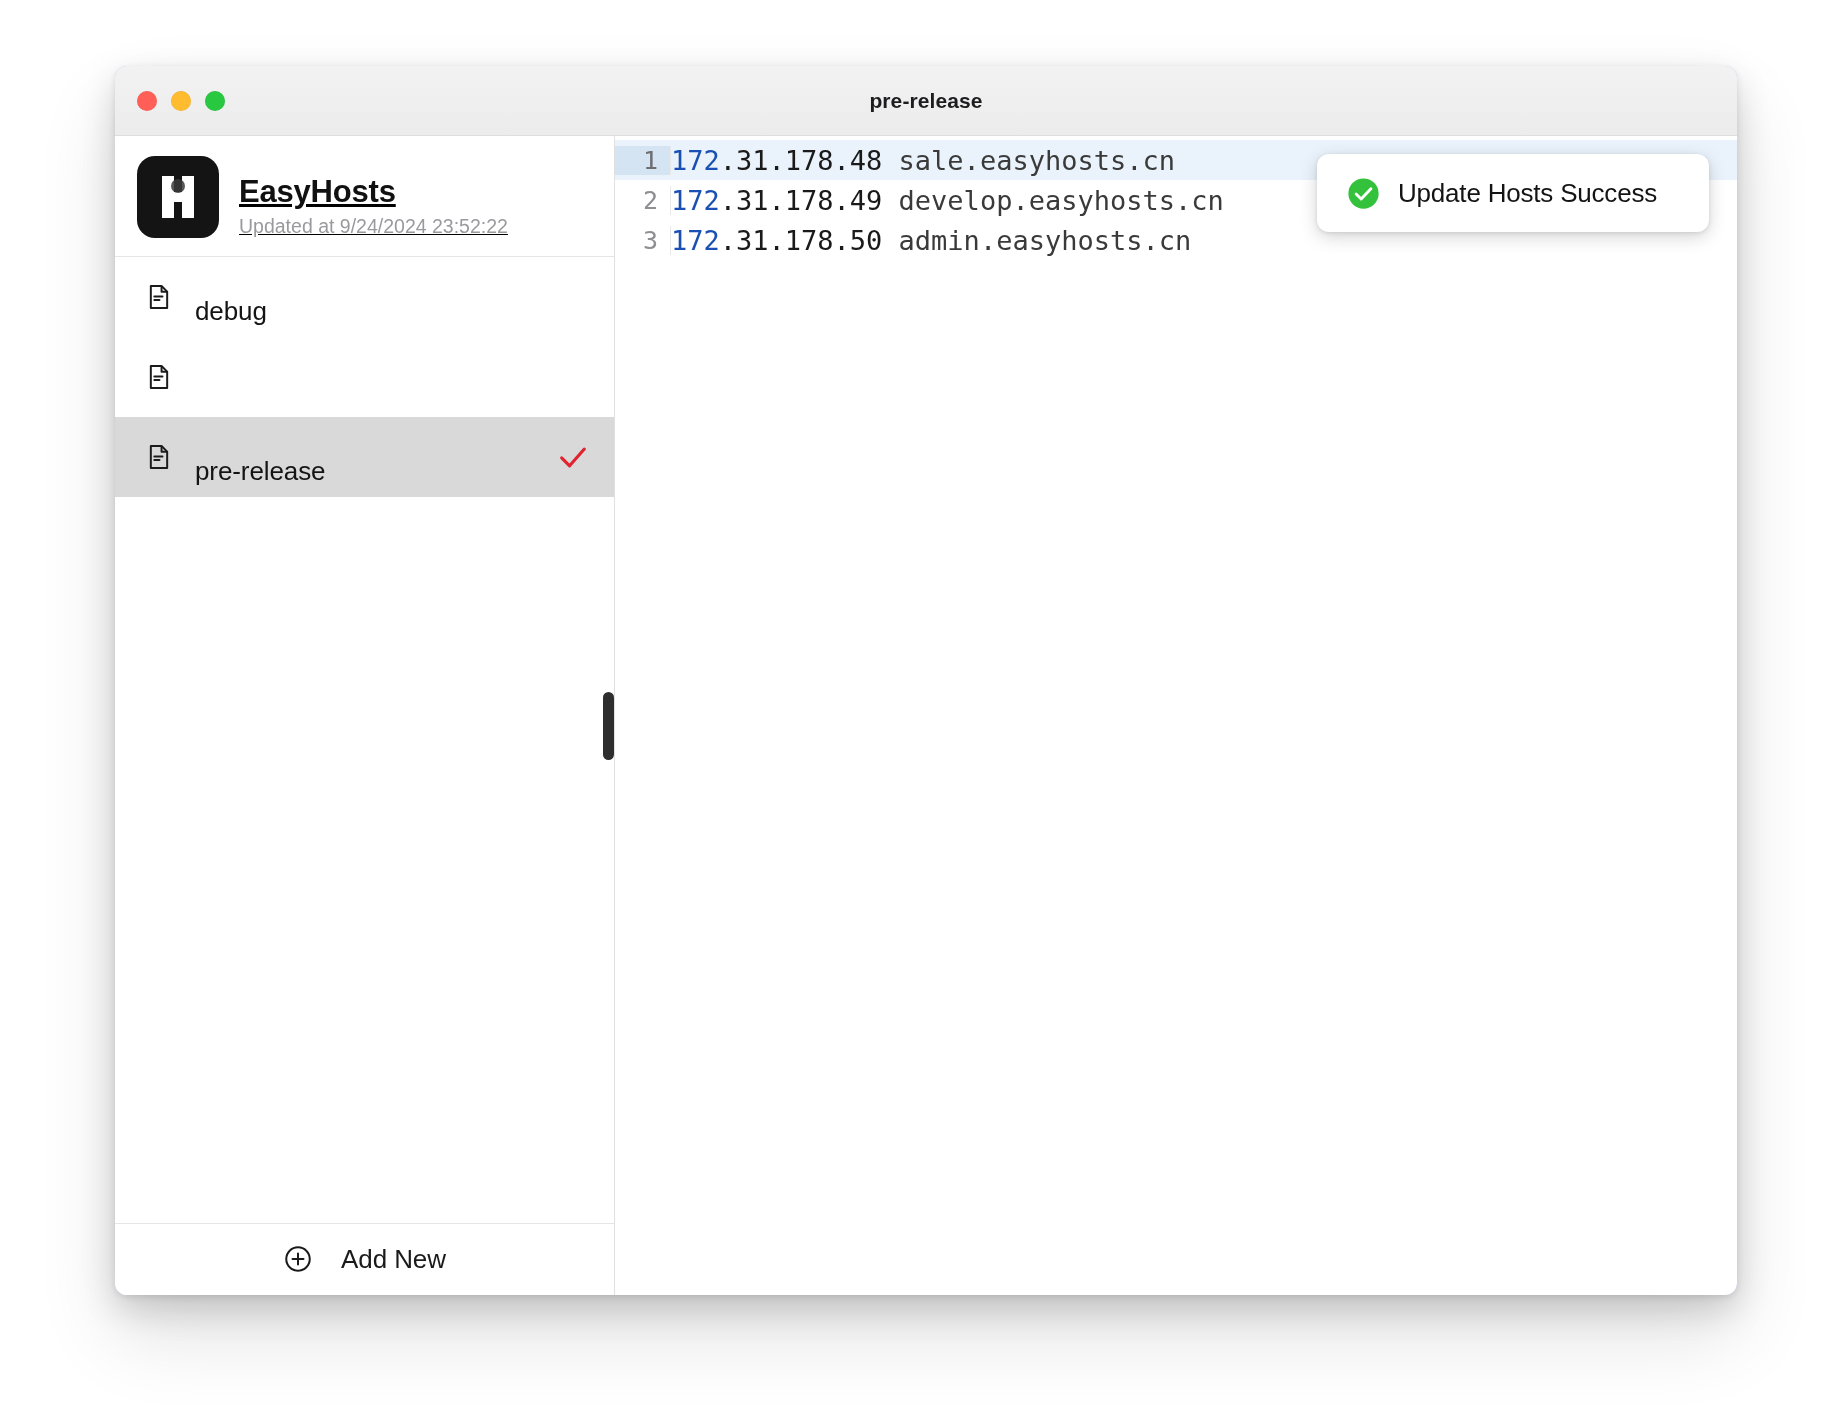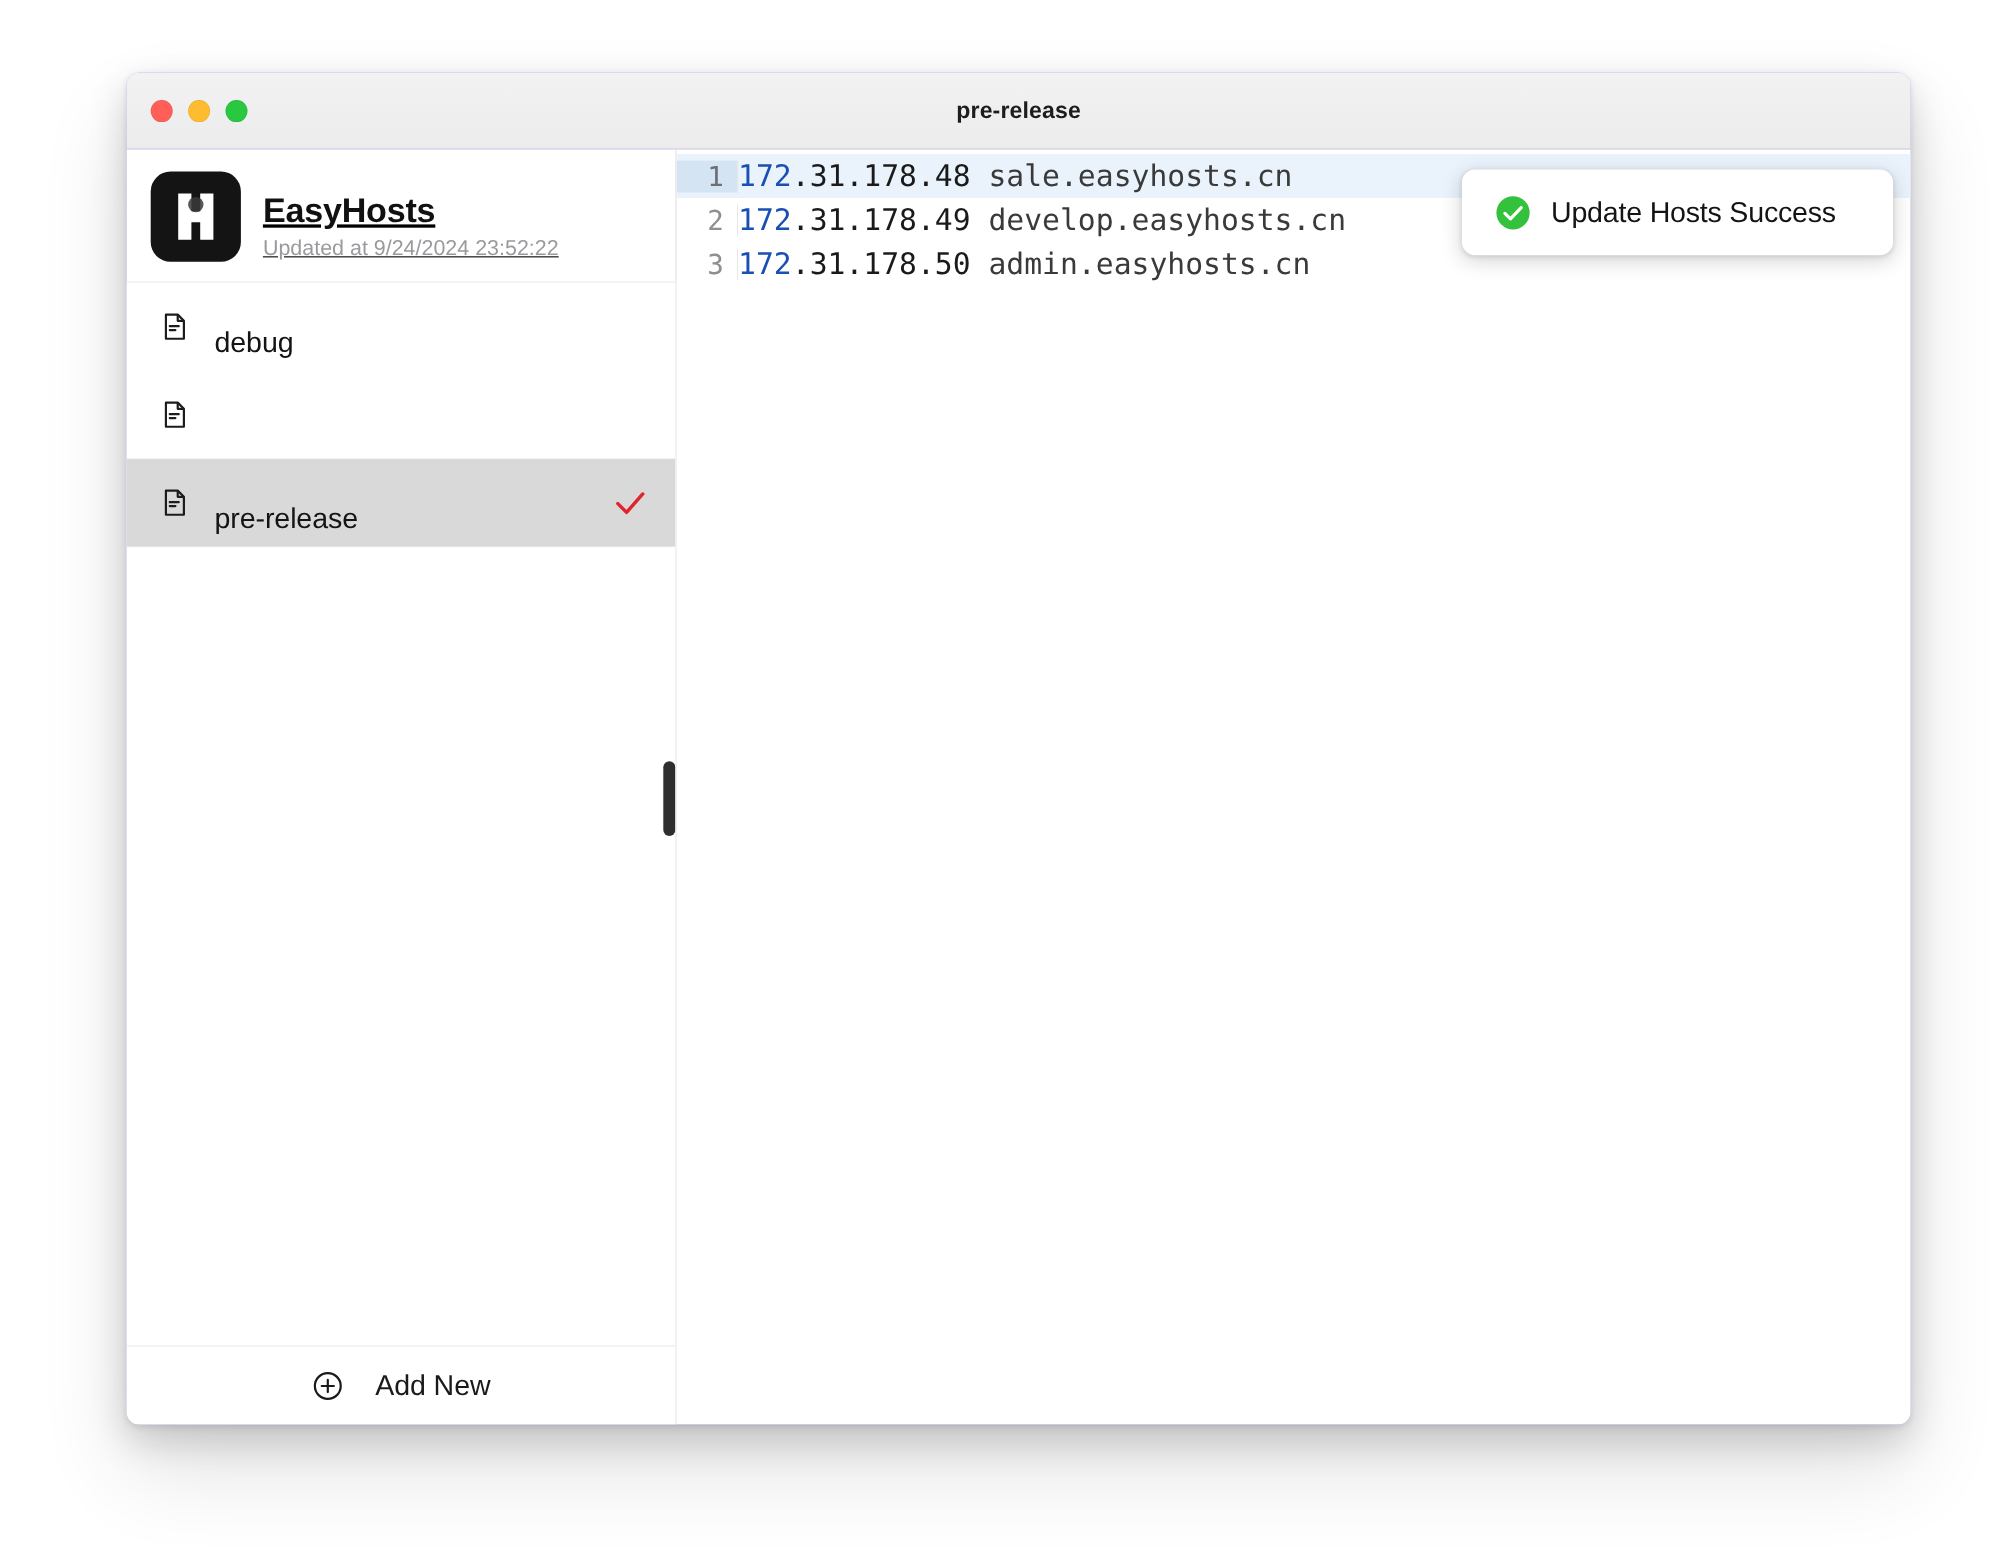--- a/index.html
+++ b/index.html
@@ -189,21 +189,21 @@
     height: 72px;
     min-height: 72px;
     border-top: 1px solid #e6e6e6;
     display: flex;
     align-items: center;
     justify-content: center;
     background: #fff;
   }
   .add-new-btn {
     display: flex;
-    align-items: flex-end;
+    align-items: flex-start;
     gap: 28px;
     background: none;
     border: none;
     cursor: pointer;
     font-family: inherit;
   }
   .add-new-icon { width: 30px; height: 30px; display: block; }
   .add-new-label {
     font-size: 26px;
     color: #1a1a1a;
@@ -247,21 +247,21 @@
     white-space: pre;
     color: #2b2b2b;
   }
   .tok-ipprefix { color: #1a4fb4; }
   .tok-iprest   { color: #1a1a1a; }
   .tok-host     { color: #3a3a3a; }
 
   
   .toast {
     position: absolute;
-    right: 16px;
+    right: 28px;
     top: 18px;
     min-width: 392px;
     height: 78px;
     background: #ffffff;
     border-radius: 12px;
     box-shadow: 0 5px 18px rgba(0,0,0,0.17), 0 1px 4px rgba(0,0,0,0.10);
     display: flex;
     align-items: center;
     padding: 0 30px;
     gap: 18px;

